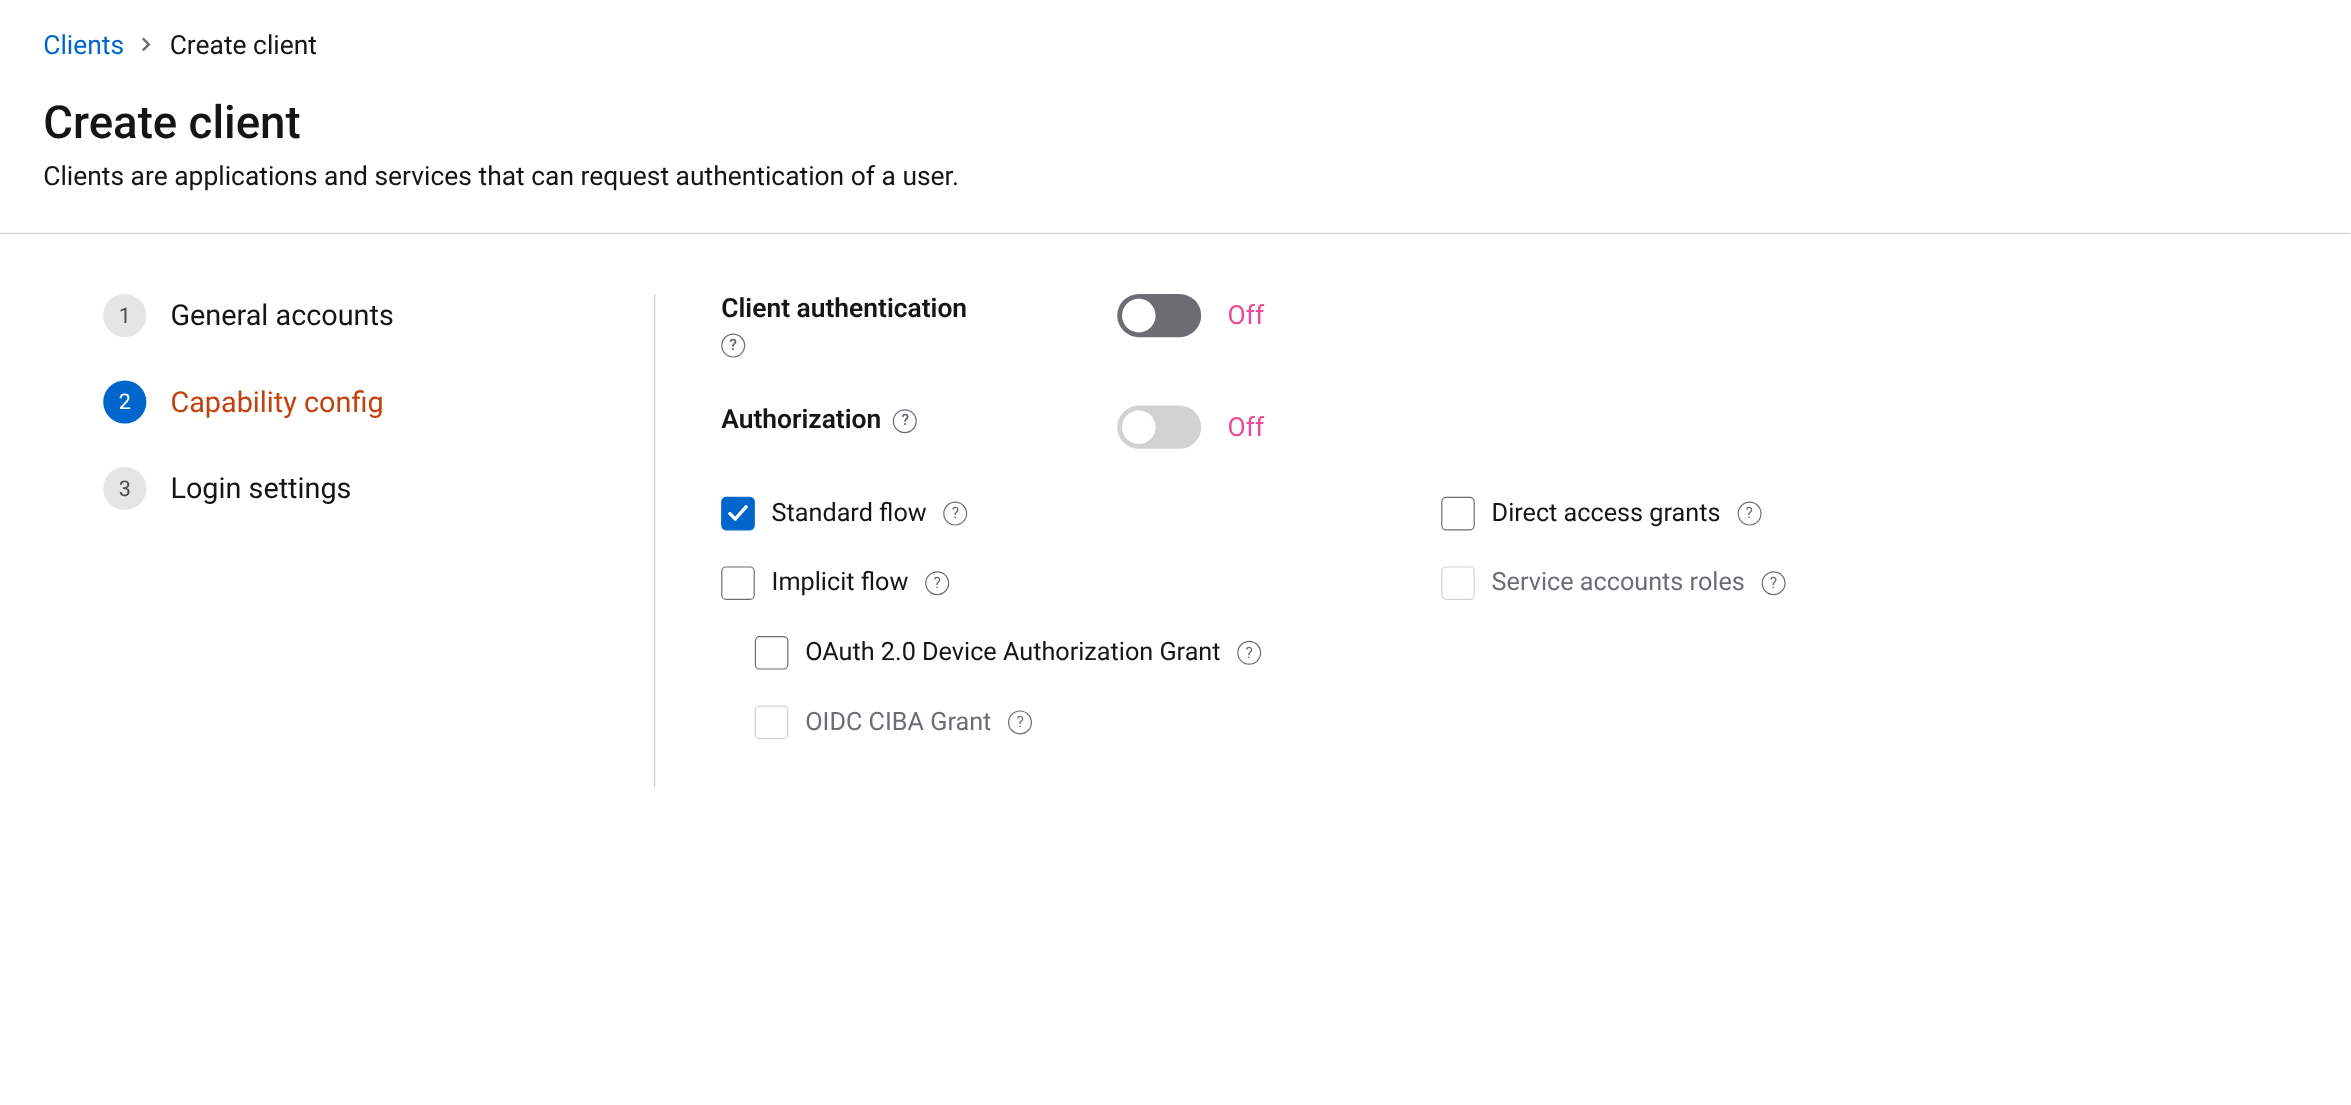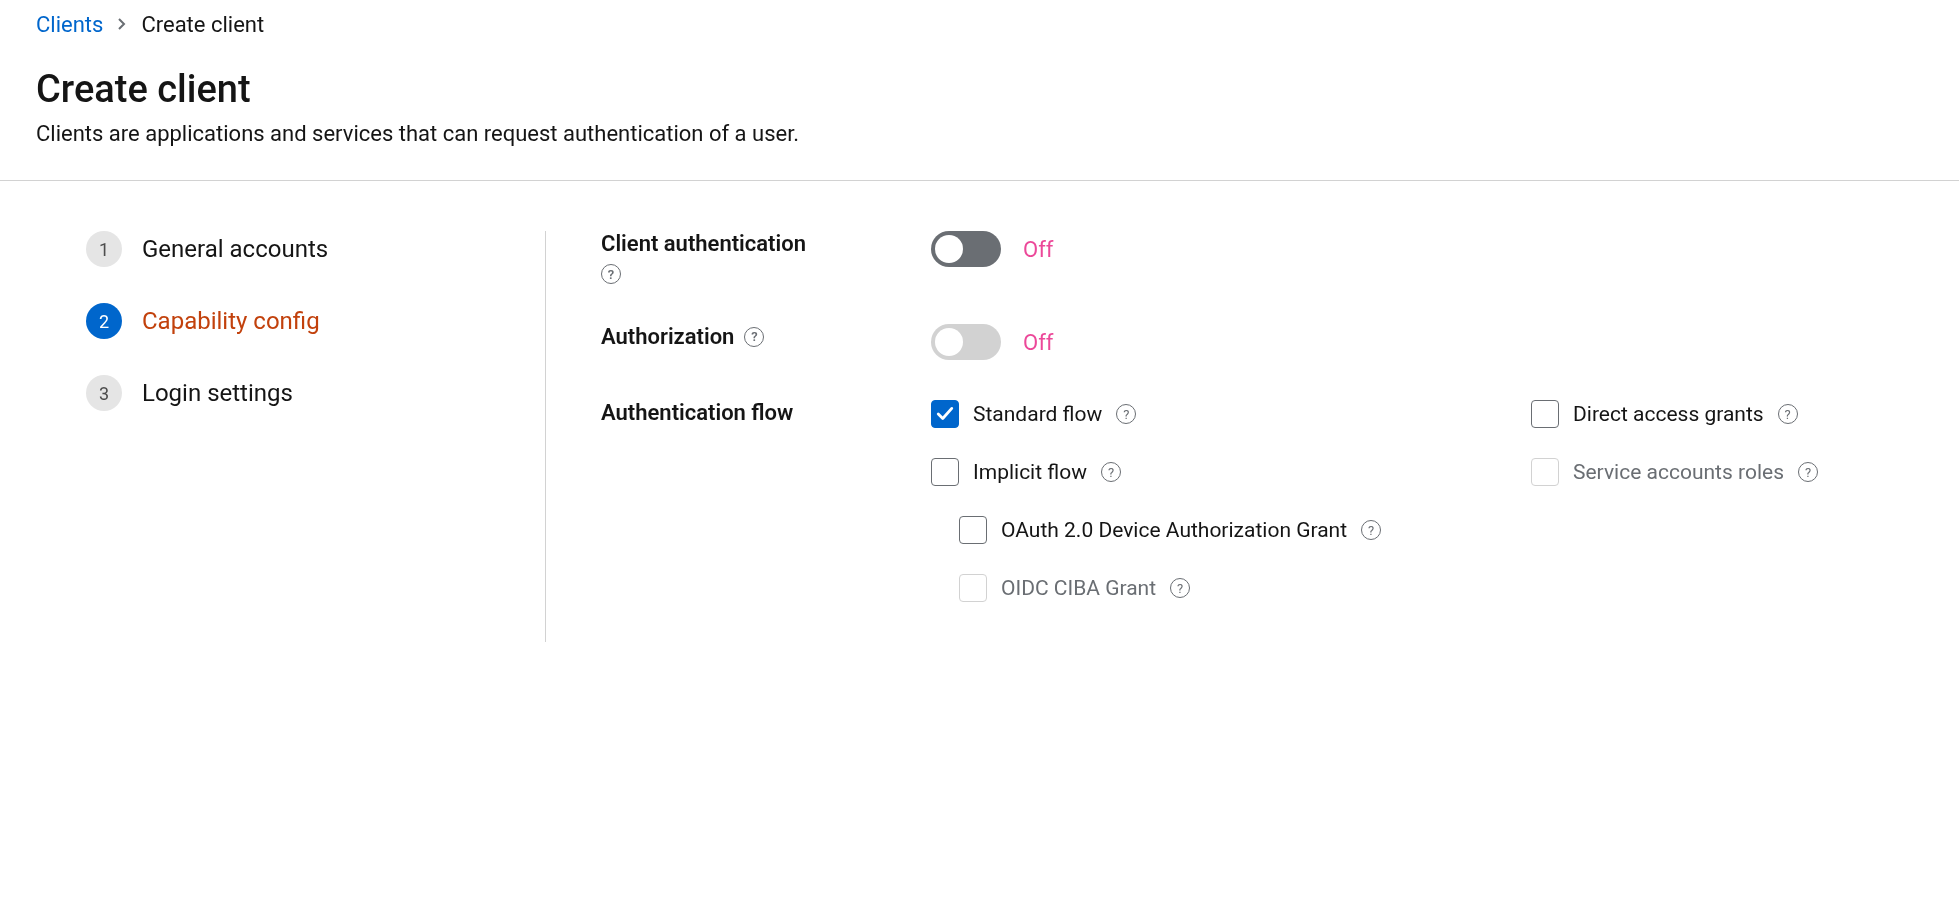--- a/index.html
+++ b/index.html
@@ -13,21 +13,21 @@
       color: #151515;
       font-size: 18px;
     }
     .page {
       width: 100%;
     }
     .breadcrumb {
       display: flex;
       align-items: center;
       gap: 14px;
-      padding: 12px 36px 0 36px;
+      padding: 26px 36px 0 36px;
       font-size: 22px;
     }
     .breadcrumb a {
       color: #0066cc;
       text-decoration: none;
     }
     .breadcrumb .sep {
       color: #6a6e73;
       font-size: 18px;
     }
@@ -278,25 +278,20 @@
           <div class="toggle-row">
             <div class="toggle off-disabled">
               <div class="toggle-knob"></div>
             </div>
             <span class="toggle-state">Off</span>
           </div>
         </div>
       </div>
 
       <div class="form-row">
-        <div class="form-label">
-          <div class="form-label-line">
-            <span>Authentication flow</span>
-          </div>
-        </div>
         <div class="form-control">
           <div class="checkbox-grid">
 
             <div class="checkbox-item">
               <div class="checkbox checked">
                 <svg viewBox="0 0 16 16">
                     <path d="M2 8 L6 12 L14 3" stroke="#fff" stroke-width="2.5" fill="none" stroke-linecap="round" stroke-linejoin="round"></path>
                   </svg>
               </div>
               <span class="checkbox-label">Standard flow</span>

